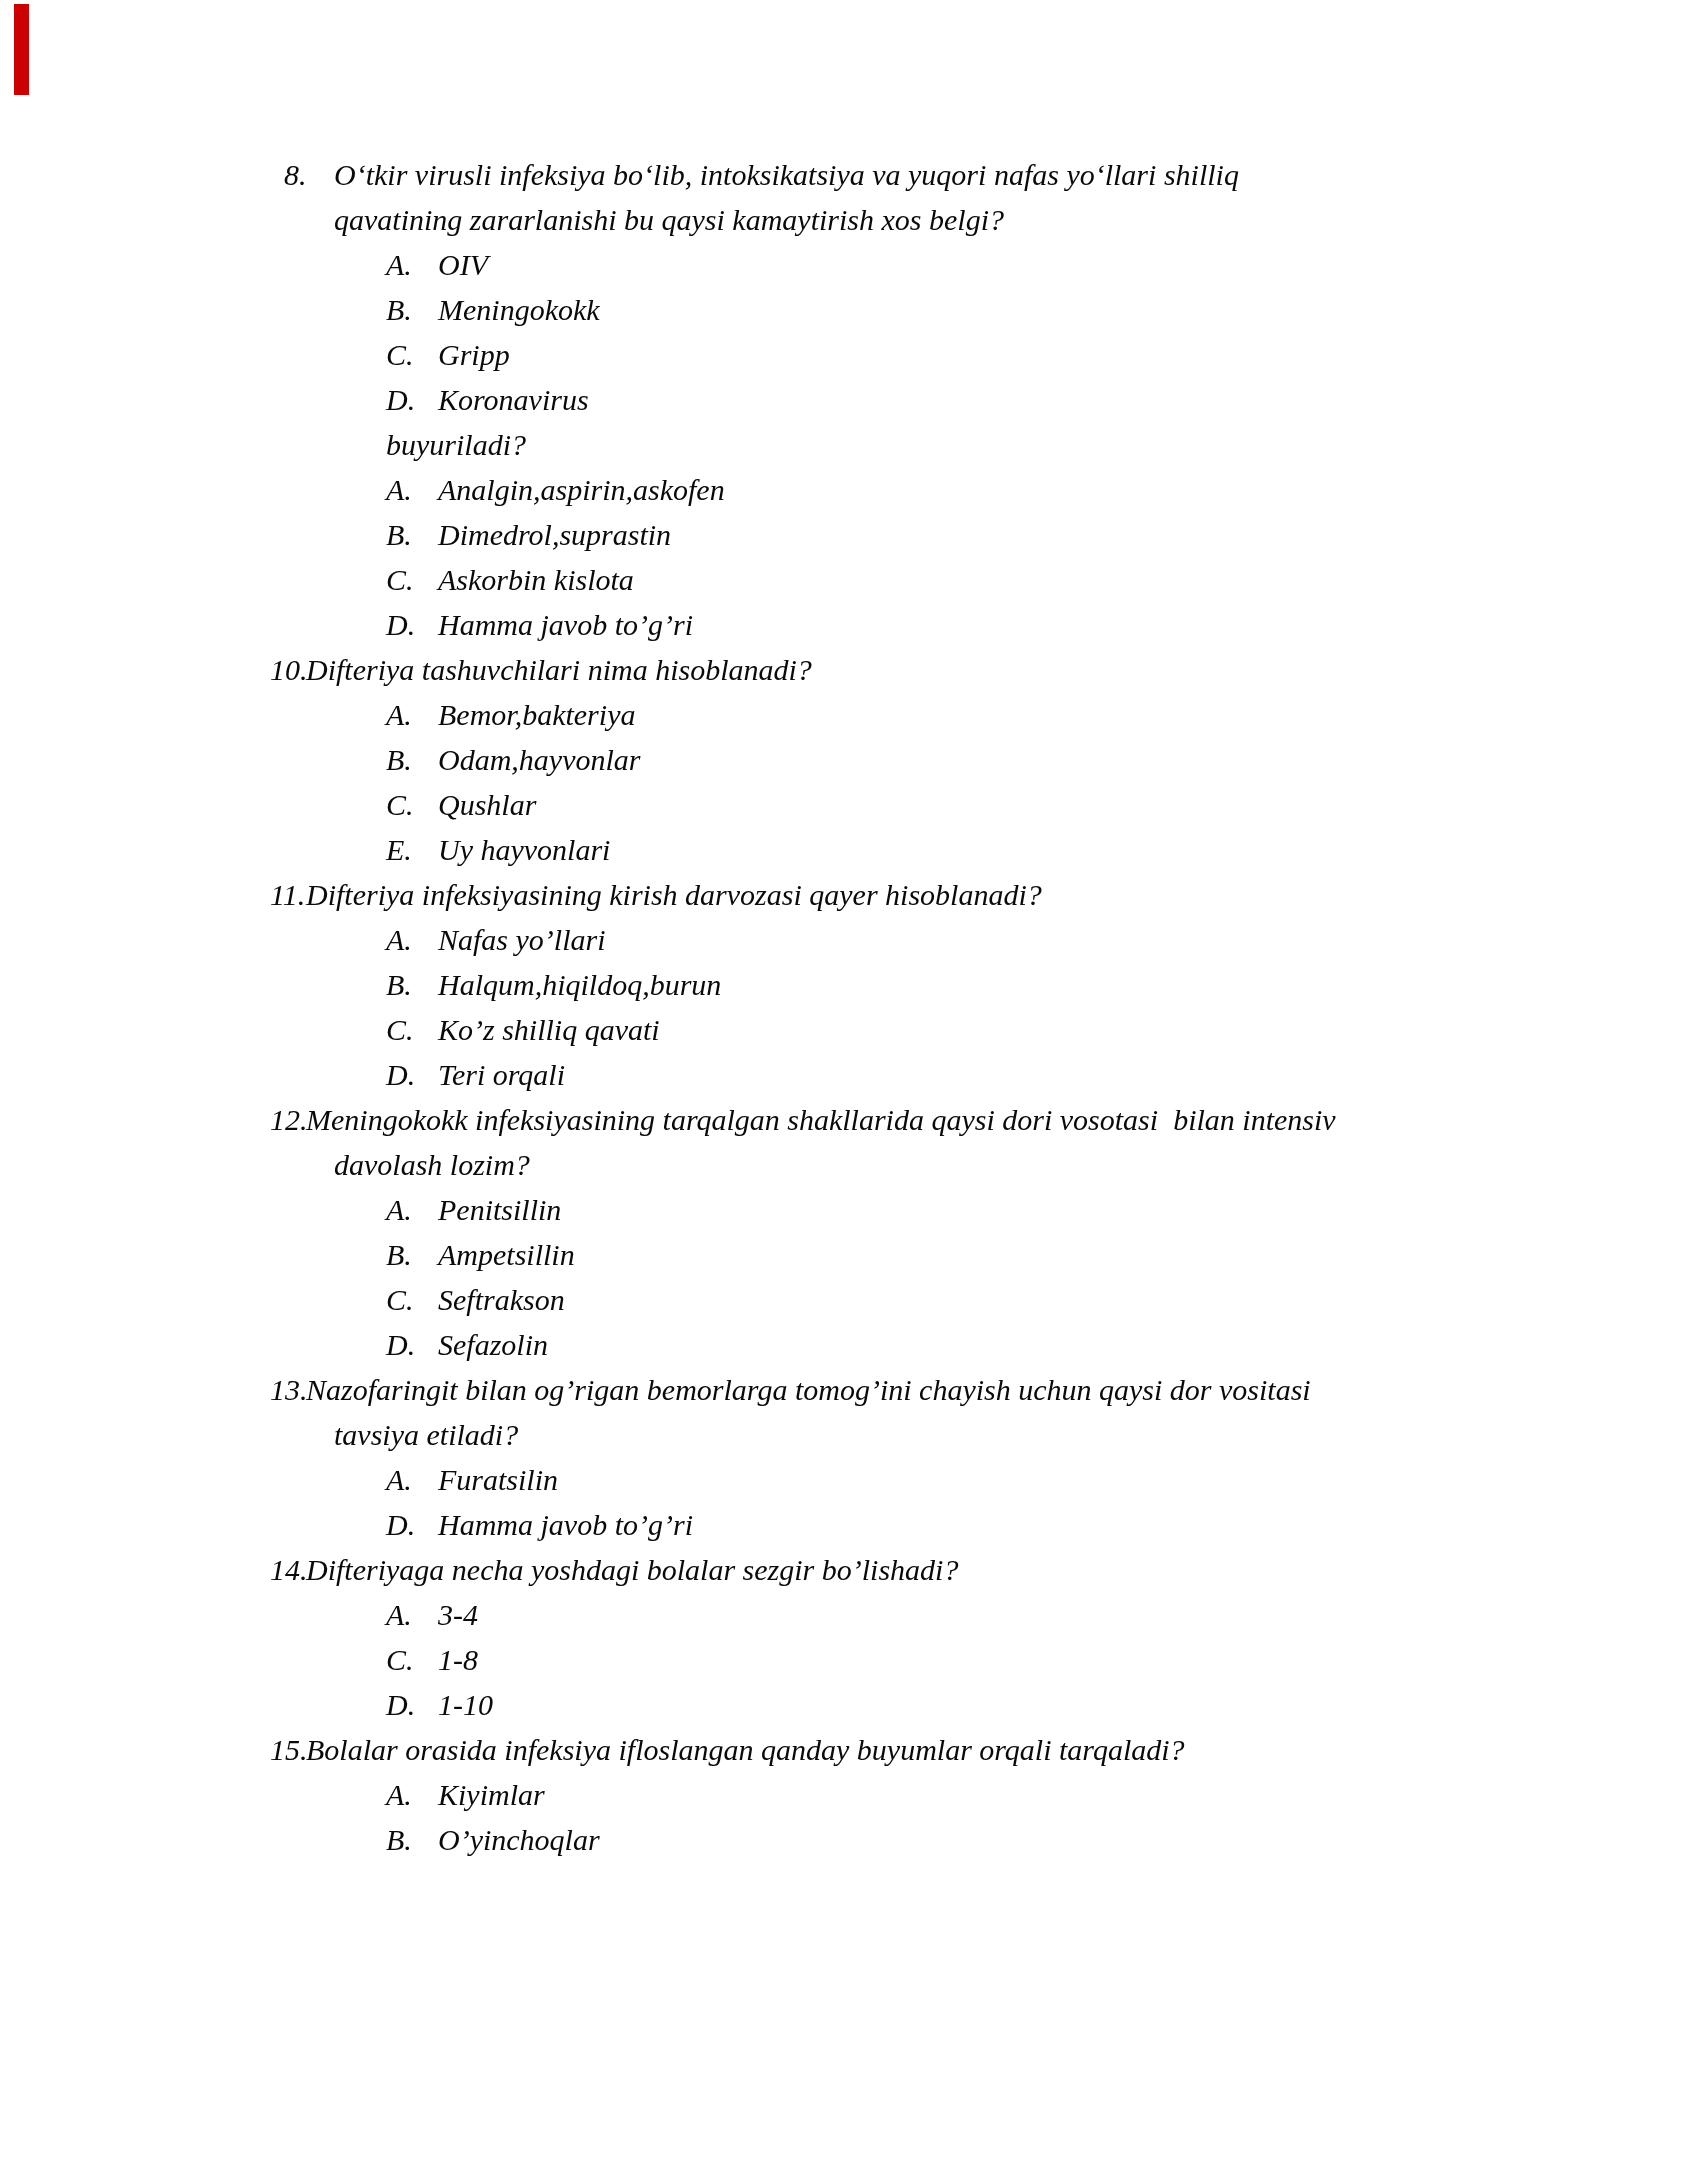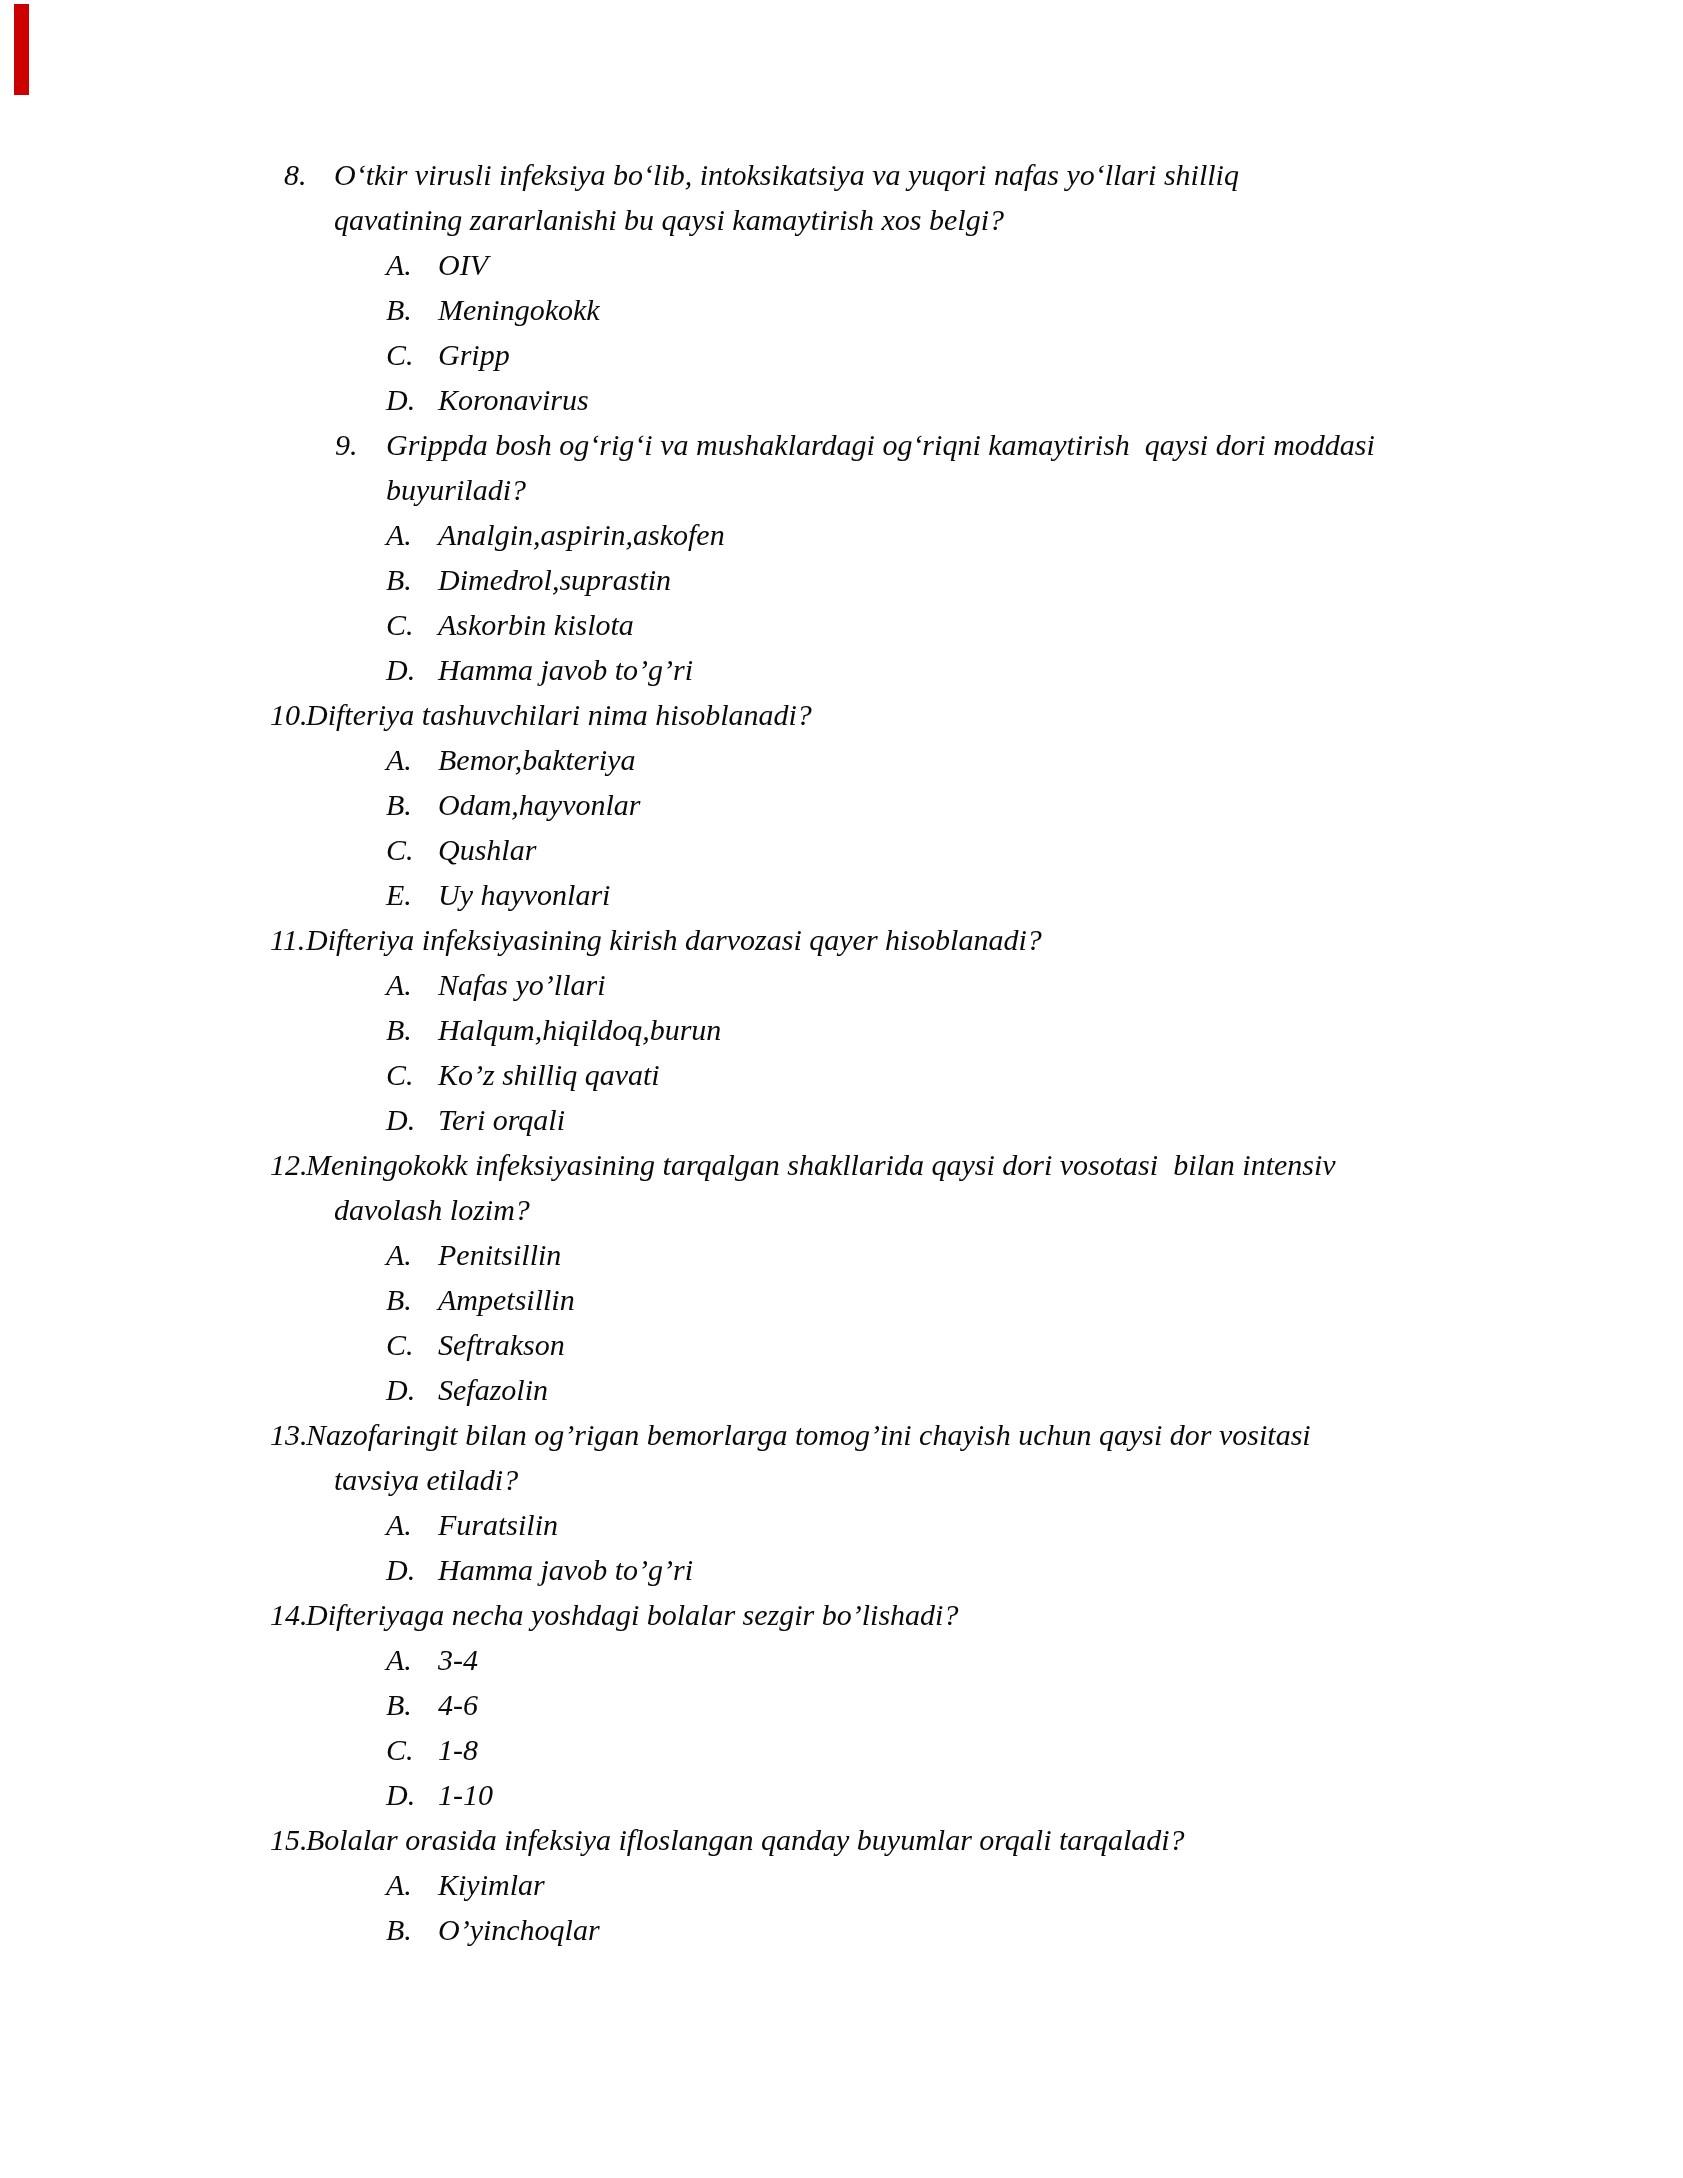--- a/index.html
+++ b/index.html
@@ -57,21 +57,20 @@
 <div class="red-bar" style="background: rgb(204, 0, 0);"></div>
 
 <div class="content">
   <div>
       <div class="line q-first-a"><span class="marker">8.</span><span>O‘tkir virusli infeksiya bo‘lib, intoksikatsiya va yuqori nafas yo‘llari shilliq</span></div>
       <div class="line q-cont-a"><span>qavatining zararlanishi bu qaysi kamaytirish xos belgi?</span></div>
       <div class="line option-line"><span class="opt-marker">A.</span><span>OIV</span></div>
       <div class="line option-line"><span class="opt-marker">B.</span><span>Meningokokk</span></div>
       <div class="line option-line"><span class="opt-marker">C.</span><span>Gripp</span></div>
       <div class="line option-line"><span class="opt-marker">D.</span><span>Koronavirus</span></div>
-      <div class="line q-first-b"><span class="marker">9.</span><span>Grippda bosh og‘rig‘i va mushaklardagi og‘riqni kamaytirish  qaysi dori moddasi</span></div>
       <div class="line q-cont-b"><span>buyuriladi?</span></div>
       <div class="line option-line"><span class="opt-marker">A.</span><span>Analgin,aspirin,askofen</span></div>
       <div class="line option-line"><span class="opt-marker">B.</span><span>Dimedrol,suprastin</span></div>
       <div class="line option-line"><span class="opt-marker">C.</span><span>Askorbin kislota</span></div>
       <div class="line option-line"><span class="opt-marker">D.</span><span>Hamma javob to’g’ri</span></div>
       <div class="line q-first-c"><span class="marker">10.</span><span>Difteriya tashuvchilari nima hisoblanadi?</span></div>
       <div class="line option-line"><span class="opt-marker">A.</span><span>Bemor,bakteriya</span></div>
       <div class="line option-line"><span class="opt-marker">B.</span><span>Odam,hayvonlar</span></div>
       <div class="line option-line"><span class="opt-marker">C.</span><span>Qushlar</span></div>
       <div class="line option-line"><span class="opt-marker">E.</span><span>Uy hayvonlari</span></div>
@@ -85,21 +84,20 @@
       <div class="line option-line"><span class="opt-marker">A.</span><span>Penitsillin</span></div>
       <div class="line option-line"><span class="opt-marker">B.</span><span>Ampetsillin</span></div>
       <div class="line option-line"><span class="opt-marker">C.</span><span>Seftrakson</span></div>
       <div class="line option-line"><span class="opt-marker">D.</span><span>Sefazolin</span></div>
       <div class="line q-first-c"><span class="marker">13.</span><span>Nazofaringit bilan og’rigan bemorlarga tomog’ini chayish uchun qaysi dor vositasi</span></div>
       <div class="line q-cont-c"><span>tavsiya etiladi?</span></div>
       <div class="line option-line"><span class="opt-marker">A.</span><span>Furatsilin</span></div>
       <div class="line option-line"><span class="opt-marker">D.</span><span>Hamma javob to’g’ri</span></div>
       <div class="line q-first-c"><span class="marker">14.</span><span>Difteriyaga necha yoshdagi bolalar sezgir bo’lishadi?</span></div>
       <div class="line option-line"><span class="opt-marker">A.</span><span>3-4</span></div>
-      <div class="line option-line"><span class="opt-marker">B.</span><span>4-6</span></div>
       <div class="line option-line"><span class="opt-marker">C.</span><span>1-8</span></div>
       <div class="line option-line"><span class="opt-marker">D.</span><span>1-10</span></div>
       <div class="line q-first-c"><span class="marker">15.</span><span>Bolalar orasida infeksiya ifloslangan qanday buyumlar orqali tarqaladi?</span></div>
       <div class="line option-line"><span class="opt-marker">A.</span><span>Kiyimlar</span></div>
       <div class="line option-line"><span class="opt-marker">B.</span><span>O’yinchoqlar</span></div>
     </div>
 </div>
 
 
 </body></html>

